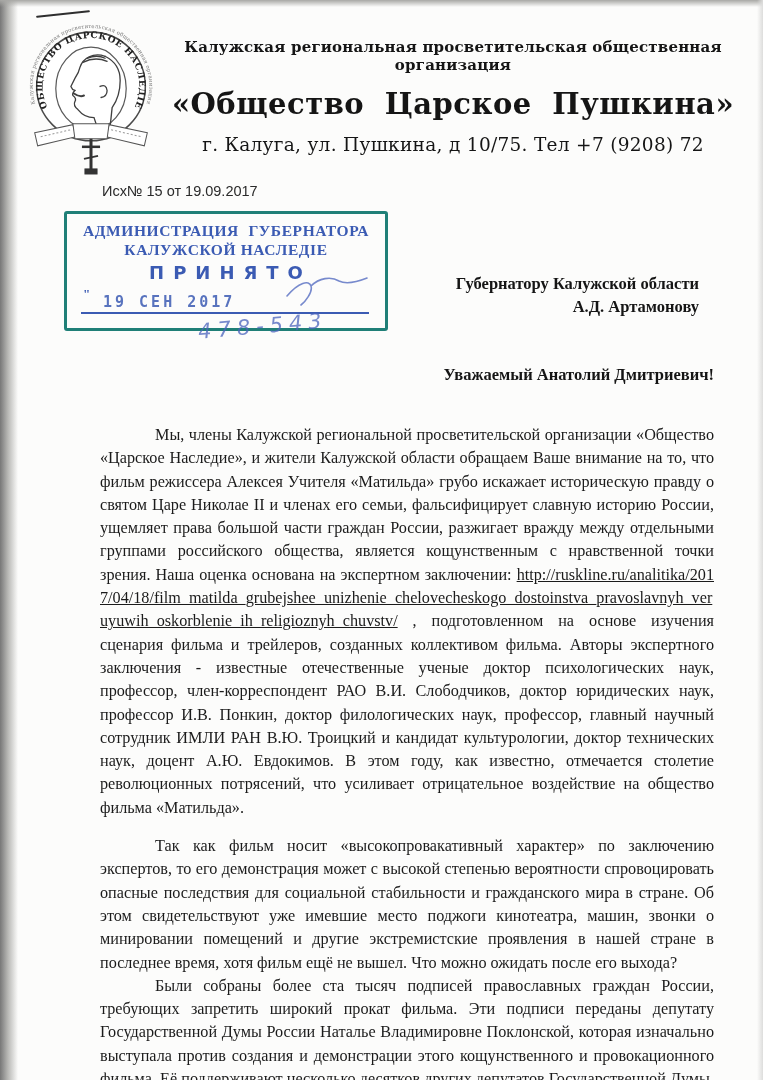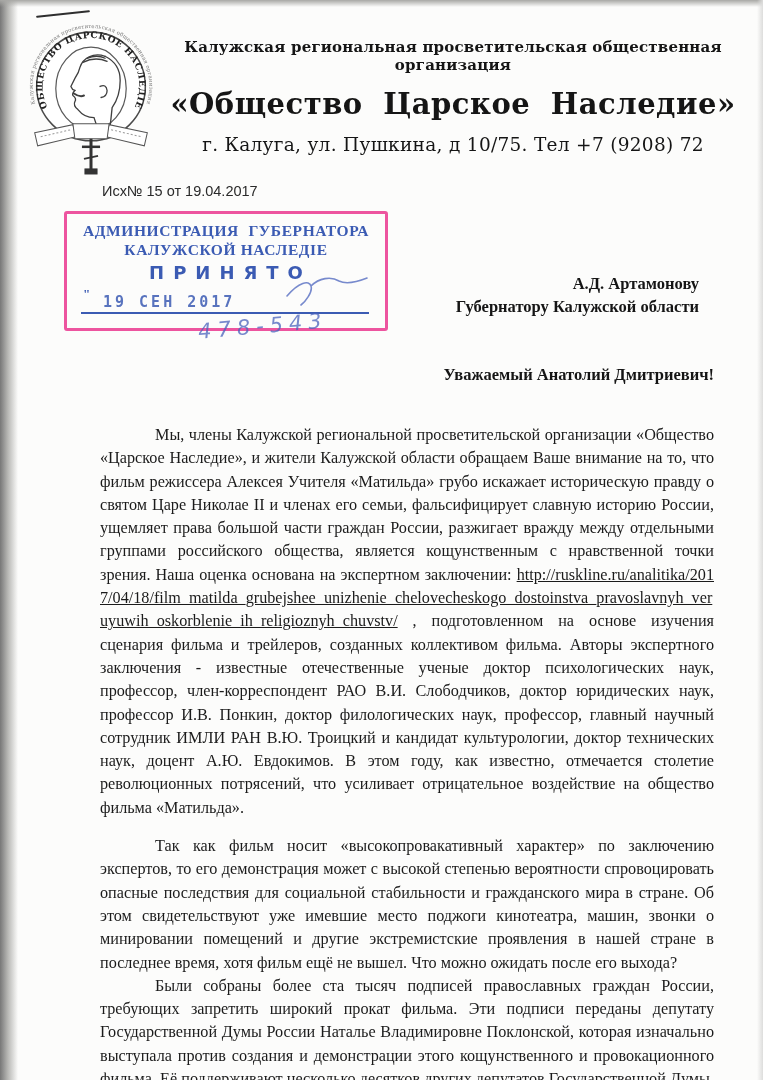--- a/index.html
+++ b/index.html
@@ -23,21 +23,21 @@
     font-family:"DejaVu Serif", serif; color:#151515;}
   .lh1{font-size:15px;font-weight:bold;letter-spacing:.2px;}
   .lh2{font-size:29px;font-weight:bold;margin-top:13px;word-spacing:10px;letter-spacing:.5px;}
   .lh3{font-size:18.5px;font-weight:normal;margin-top:13px;letter-spacing:.3px;}
 
   .ref{position:absolute;left:102px;top:183px;
     font-family:"Liberation Sans", sans-serif;font-size:14.5px;color:#2a2a2a;}
 
   
   .stamp{position:absolute;left:64px;top:211px;width:318px;height:114px;
-    border:3px solid #ec4899;border-radius:3px;color:#2d4fae;text-align:center;
+    border:3px solid #0f766e;border-radius:3px;color:#2d4fae;text-align:center;
     opacity:.93;}
   .st1{font-family:"Liberation Serif", serif;font-weight:bold;font-size:15.5px;
     line-height:19px;letter-spacing:.6px;}
   .st1.first{margin-top:7px;word-spacing:5px;}
   .st2{font-family:"DejaVu Sans", sans-serif;font-weight:bold;font-size:18px;
     letter-spacing:9px;margin-top:3px;text-indent:9px;}
   .strow{position:relative;margin:5px 16px 0 14px;height:24px;
     border-bottom:2px solid #2d4fae;text-align:left;}
   .q{font-family:"Liberation Serif", serif;font-weight:bold;font-size:13px;
     position:absolute;left:2px;top:-2px;}
@@ -106,43 +106,43 @@
         <line x1="70" y1="126" x2="70" y2="157" stroke-width="3"></line>
         <line x1="61" y1="134" x2="79" y2="134" stroke-width="2.5"></line>
         <line x1="63" y1="146" x2="77" y2="143" stroke-width="2"></line>
         <rect x="64" y="156" width="12" height="5" fill="#333"></rect>
       </g>
     </svg>
   </div>
 
   <div class="lh-text">
     <div class="lh1">Калужская региональная просветительская общественная организация</div>
-    <div class="lh2">«Общество Царское Наследие»</div>
+    <div class="lh2">«Общество Царское Пушкина»</div>
     <div class="lh3">г. Калуга, ул. Пушкина, д 10/75. Тел +7 (9208) 72</div>
   </div>
 
-  <div class="ref">Исх№ 15 от 19.04.2017</div>
+  <div class="ref">Исх№ 15 от 19.09.2017</div>
 
   <div class="stamp">
     <div class="st1 first">АДМИНИСТРАЦИЯ ГУБЕРНАТОРА</div>
     <div class="st1">КАЛУЖСКОЙ НАСЛЕДІЕ</div>
     <div class="st2">ПРИНЯТО</div>
     <div class="strow">
       <span class="q">"</span>
       <span class="dt">19 СЕН 2017</span>
       <svg class="sig" width="90" height="34" viewBox="0 0 90 34">
         <path d="M 6,24 C 18,10 28,8 30,14 C 32,20 24,30 20,33 M 30,14 C 38,6 50,4 58,9 C 66,13 76,10 86,6" fill="none" stroke="#4a63bd" stroke-width="1.6" stroke-linecap="round" opacity="0.8"></path>
       </svg>
     </div>
   </div>
   <div class="hw">478-543</div>
 
   <div class="addr">
+    <div>Губернатору Калужской области</div>
     <div>А.Д. Артамонову</div>
-    <div>Губернатору Калужской области</div>
   </div>
 
   <div class="salut">Уважаемый Анатолий Дмитриевич!</div>
 
   <div class="body">
     <p><span>Мы, члены Калужской региональной просветительской организации «Общество «Царское Наследие», и жители Калужской области обращаем Ваше внимание на то, что фильм режиссера Алексея Учителя «Матильда» грубо искажает историческую правду о святом Царе Николае II и членах его семьи, фальсифицирует славную историю России, ущемляет права большой части граждан России, разжигает вражду между отдельными группами российского общества, является кощунственным с нравственной точки зрения. Наша оценка основана на экспертном заключении: </span><span class="link">http://ruskline.ru/analitika/2017/04/18/film_matilda_grubejshee_unizhenie_chelovecheskogo_dostoinstva_pravoslavnyh_veruyuwih_oskorblenie_ih_religioznyh_chuvstv/</span><span> , подготовленном на основе изучения сценария фильма и трейлеров, созданных коллективом фильма. Авторы экспертного заключения - известные отечественные ученые доктор психологических наук, профессор, член-корреспондент РАО В.И. Слободчиков, доктор юридических наук, профессор И.В. Понкин, доктор филологических наук, профессор, главный научный сотрудник ИМЛИ РАН В.Ю. Троицкий и кандидат культурологии, доктор технических наук, доцент А.Ю. Евдокимов. В этом году, как известно, отмечается столетие революционных потрясений, что усиливает отрицательное воздействие на общество фильма «Матильда».</span></p>
     <p class="gap">Так как фильм носит «высокопровакативный характер» по заключению экспертов, то его демонстрация может с высокой степенью вероятности спровоцировать опасные последствия для социальной стабильности и гражданского мира в стране. Об этом свидетельствуют уже имевшие место поджоги кинотеатра, машин, звонки о минировании помещений и другие экстремистские проявления в нашей стране в последнее время, хотя фильм ещё не вышел. Что можно ожидать после его выхода?</p>
     <p>Были собраны более ста тысяч подписей православных граждан России, требующих запретить широкий прокат фильма. Эти подписи переданы депутату Государственной Думы России Наталье Владимировне Поклонской, которая изначально выступала против создания и демонстрации этого кощунственного и провокационного фильма. Её поддерживают несколько десятков других депутатов Государственной Думы. С протестами против этого фильма выступили более 10-ти иерархов Русской Православной Церкви, священнослужители, представители русской научной и культурной общественности.</p>
 
   </div>

